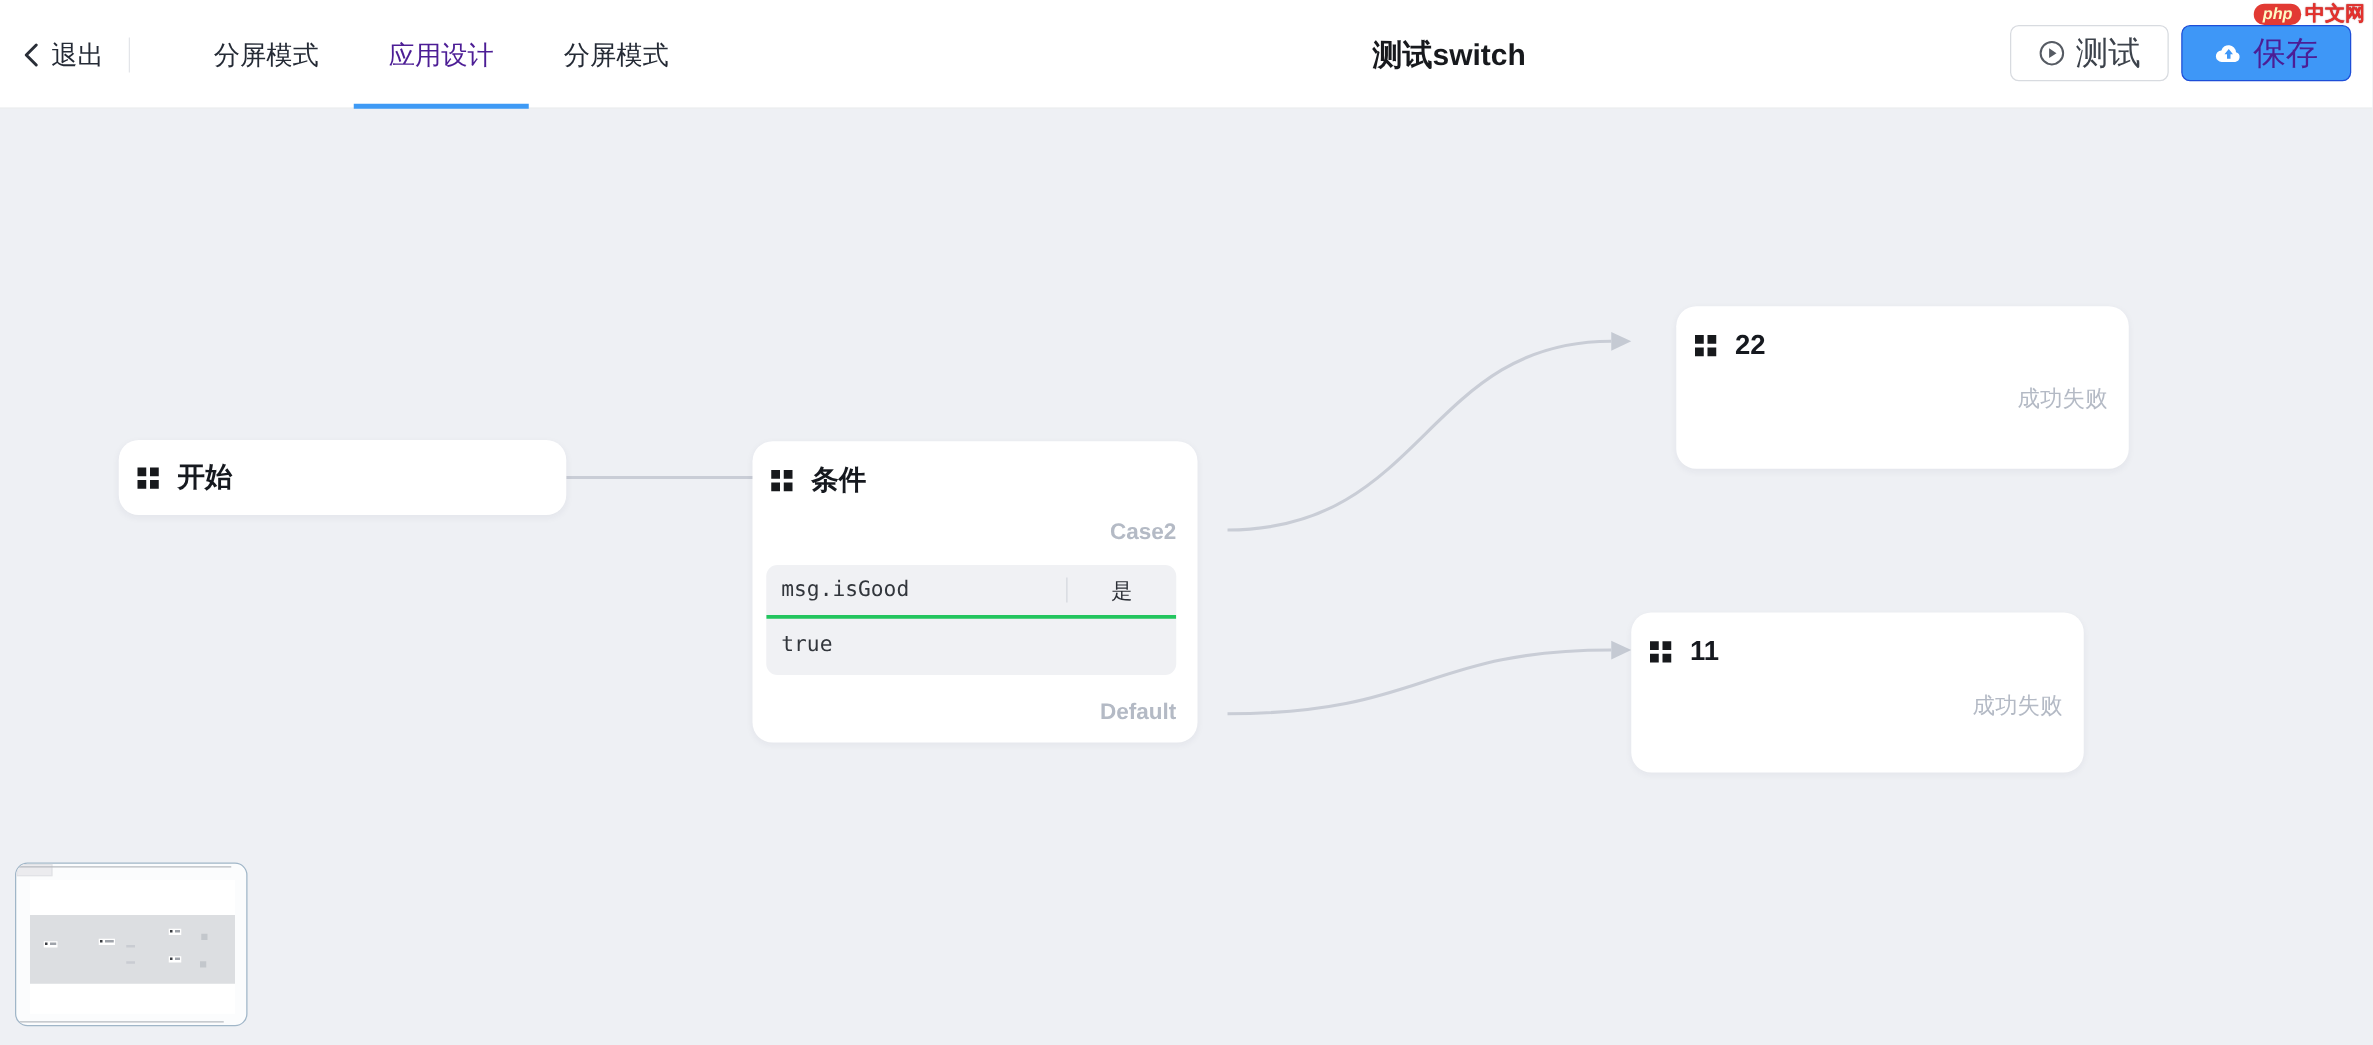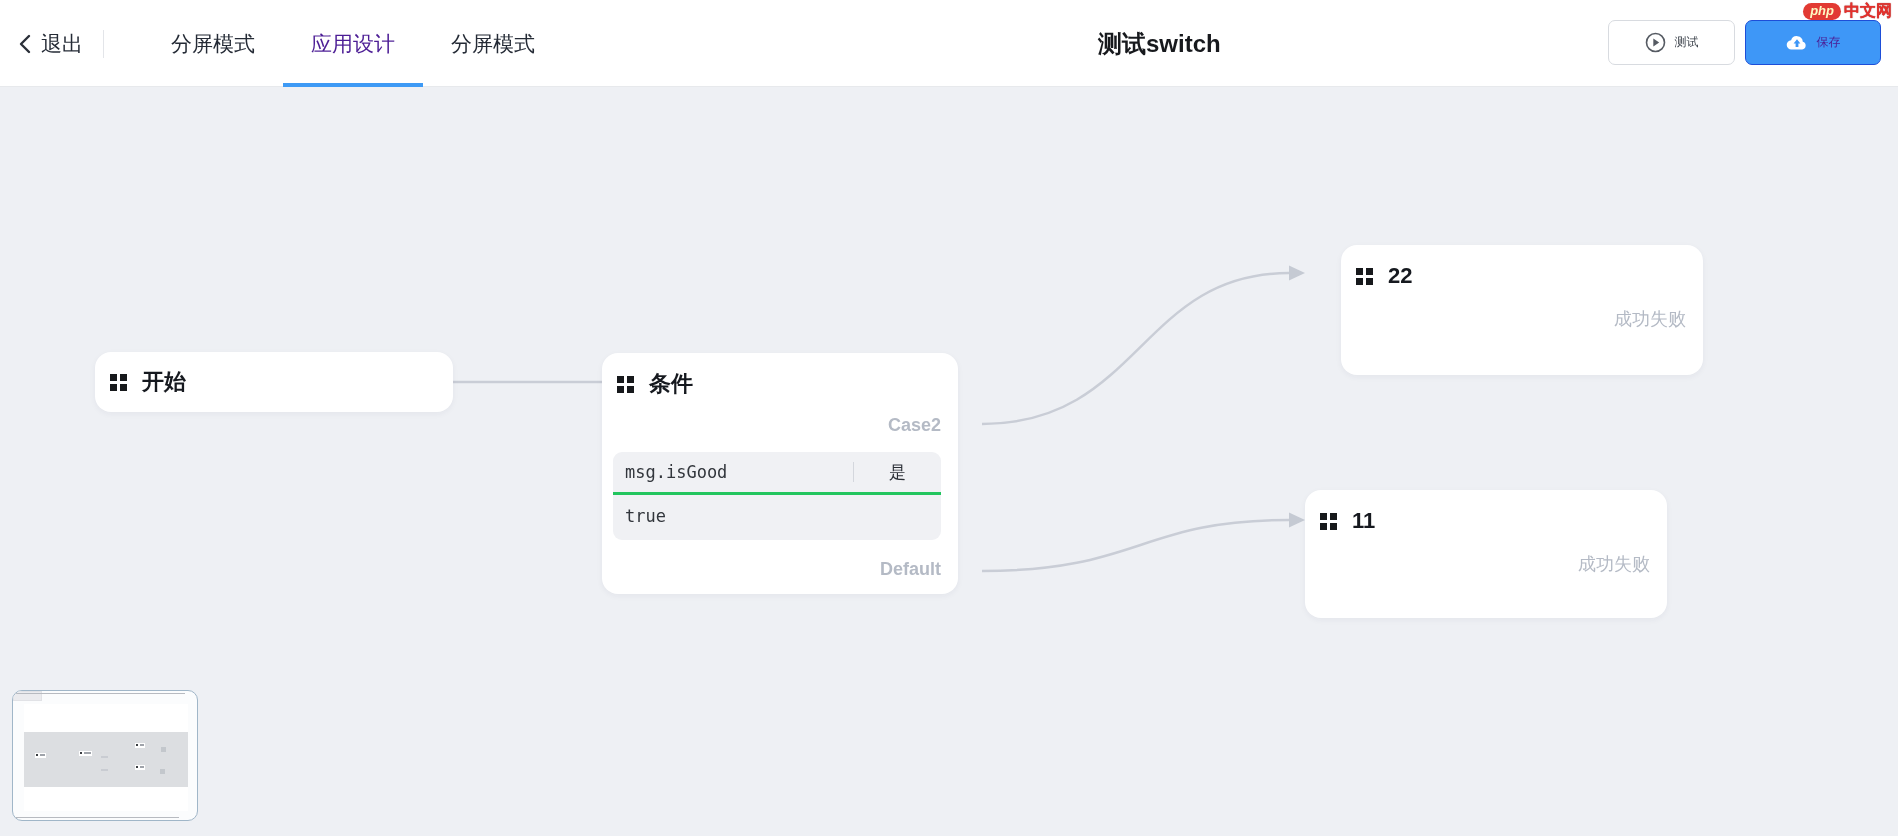--- a/index.html
+++ b/index.html
@@ -32,21 +32,21 @@
   }
   .page-title {
     position:absolute; left:1098px; top:0; height:87px; display:flex; align-items:center;
     font-size:24px; font-weight:600; color:#17191d;
   }
   .header-actions {
     position:absolute; right:17px; top:20px; display:flex; gap:10px;
   }
   .btn {
     height:45px; border-radius:7px; display:flex; align-items:center; justify-content:center;
-    gap:9px; font-size:12px; cursor:pointer; user-select:none;
+    gap:9px; font-size:26px; cursor:pointer; user-select:none;
   }
   .btn-test { width:127px; background:#ffffff; border:1px solid #d8dbe0; color:#3c424b; }
   .btn-save { width:136px; background:#3e97f7; border:1px solid #1d4ed8; color:#4c1d95; }
   .brand {
     position:absolute; right:6px; top:1px; display:flex; align-items:center; gap:3px; height:20px;
   }
   .brand-badge {
     background:#e23a33; color:#fef9c3; font-style:italic; font-weight:bold; font-size:13px;
     padding:1px 7px 2px; border-radius:10px; line-height:14px;
   }

